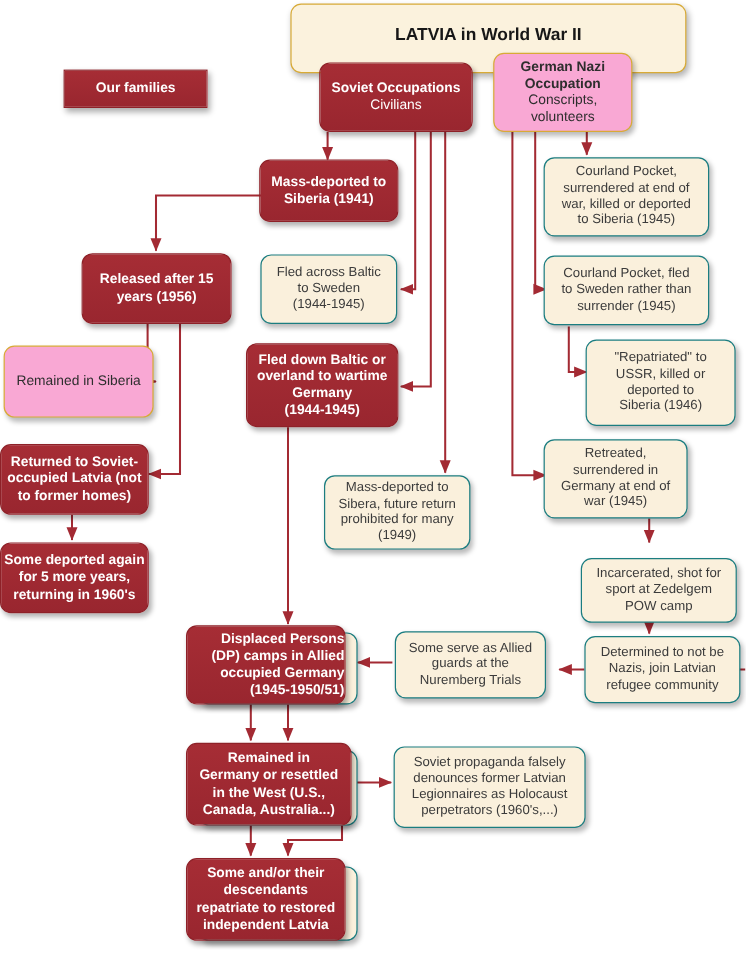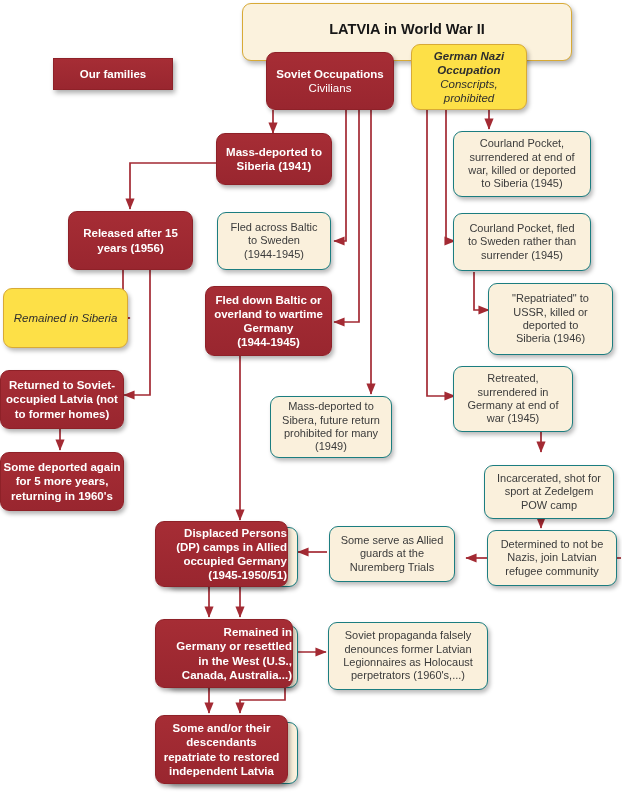--- a/index.html
+++ b/index.html
@@ -63,28 +63,27 @@
     background: #faf0dc;
     color: #3b3b3b;
     border: 1.6px solid #1b7d80;
     border-radius: 9px;
     box-shadow: 2px 3px 4px rgba(0,0,0,0.27);
     font-size: 11px;
     font-weight: normal;
   }
   
   .n-gold {
-    background: #fde047;
+    background: #f9a8d4;
     color: #2e2e2e;
     border: 1.6px solid #d8aa36;
     border-radius: 9px;
     box-shadow: 2px 3px 4px rgba(0,0,0,0.27);
     font-size: 11.5px;
     font-weight: normal;
-    font-style: italic;
   }
   
   .n-title {
     background: #fbf2dd;
     color: #171717;
     border: 1.6px solid #d8aa36;
     border-radius: 9px;
     box-shadow: 2px 3px 5px rgba(0,0,0,0.30);
     font-size: 14.5px;
     font-weight: bold;
@@ -177,21 +176,21 @@
   </div>
 
   <div class="node n-red n-sharp" style="left:53px; top:58px; width:120px; height:32px;">
     <span class="txt">Our families</span>
   </div>
 
   <div class="node n-gold" style="left:411px; top:44px; width:116px; height:66px; flex-direction:column; color:#2e2e2e;">
     <span class="txt hdr" style="font-size:11.5px;">German Nazi
 Occupation</span>
     <span class="txt sub" style="font-size:11.5px;">Conscripts,
-prohibited</span>
+volunteers</span>
   </div>
 
   <div class="node n-red" style="left:216px; top:133px; width:116px; height:52px;">
     <span class="txt">Mass-deported to
 Siberia (1941)</span>
   </div>
 
   <div class="node n-red" style="left:68px; top:211px; width:125px; height:59px;">
     <span class="txt">Released after 15
 years (1956)</span>
@@ -233,21 +232,21 @@
 (1949)</span>
   </div>
 
   <div class="node n-red" style="left:155px; top:521px; width:133px; height:66px;text-align:right;">
     <span class="txt">Displaced Persons
 (DP) camps in Allied
 occupied Germany
 (1945-1950/51)</span>
   </div>
 
-  <div class="node n-red" style="left:155px; top:619px; width:138px; height:69px;text-align:right;">
+  <div class="node n-red" style="left:155px; top:619px; width:138px; height:69px;">
     <span class="txt">Remained in
 Germany or resettled
 in the West (U.S.,
 Canada, Australia...)</span>
   </div>
 
   <div class="node n-red" style="left:155px; top:715px; width:133px; height:69px;">
     <span class="txt">Some and/or their
 descendants
 repatriate to restored

